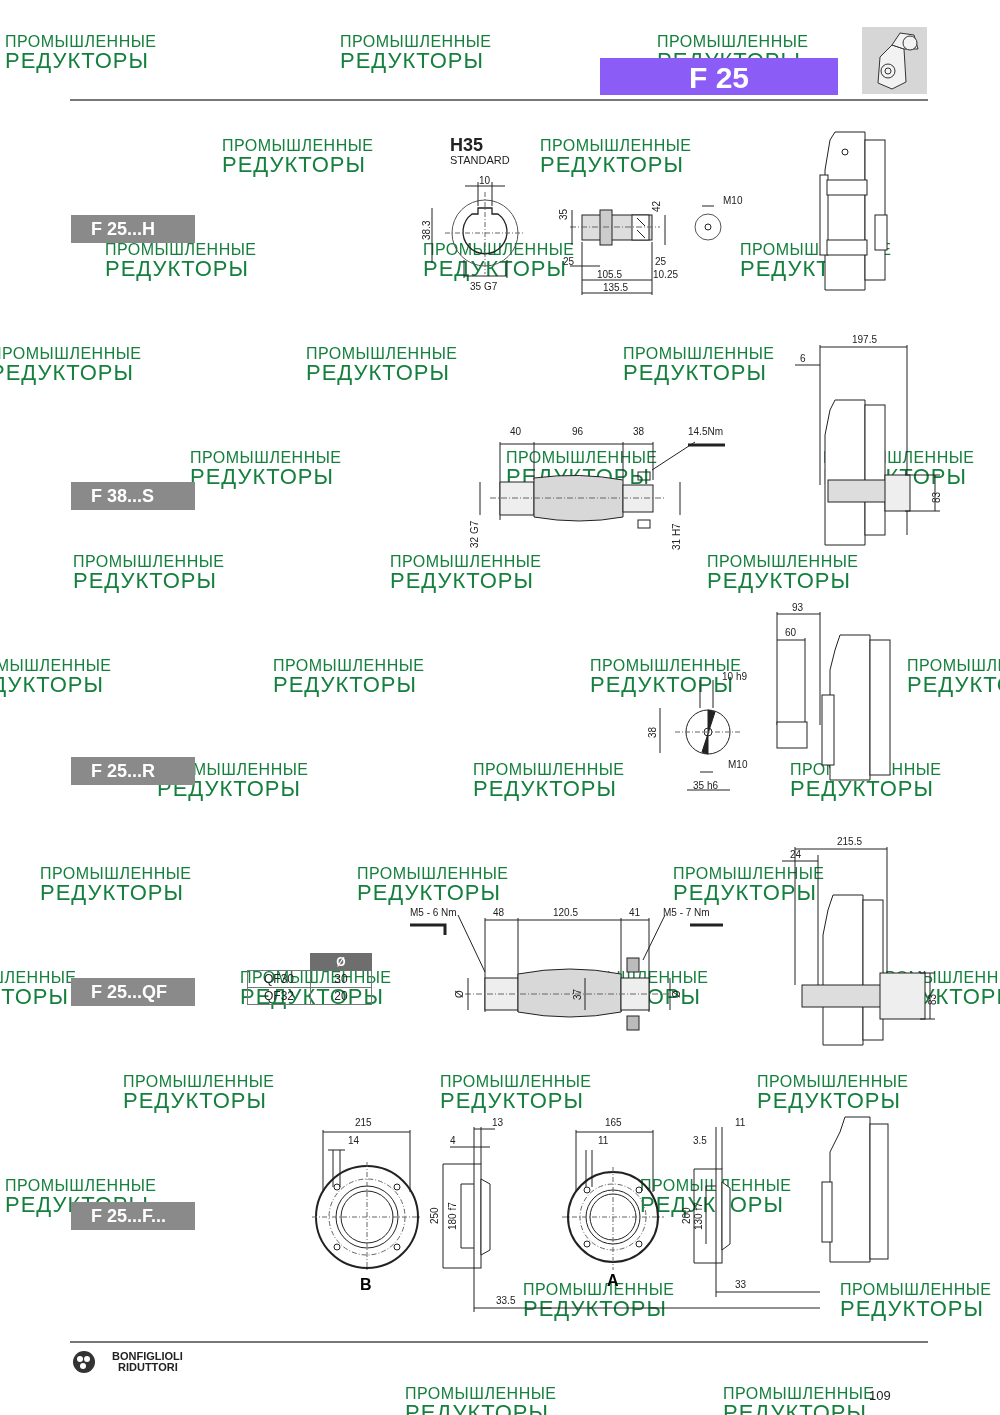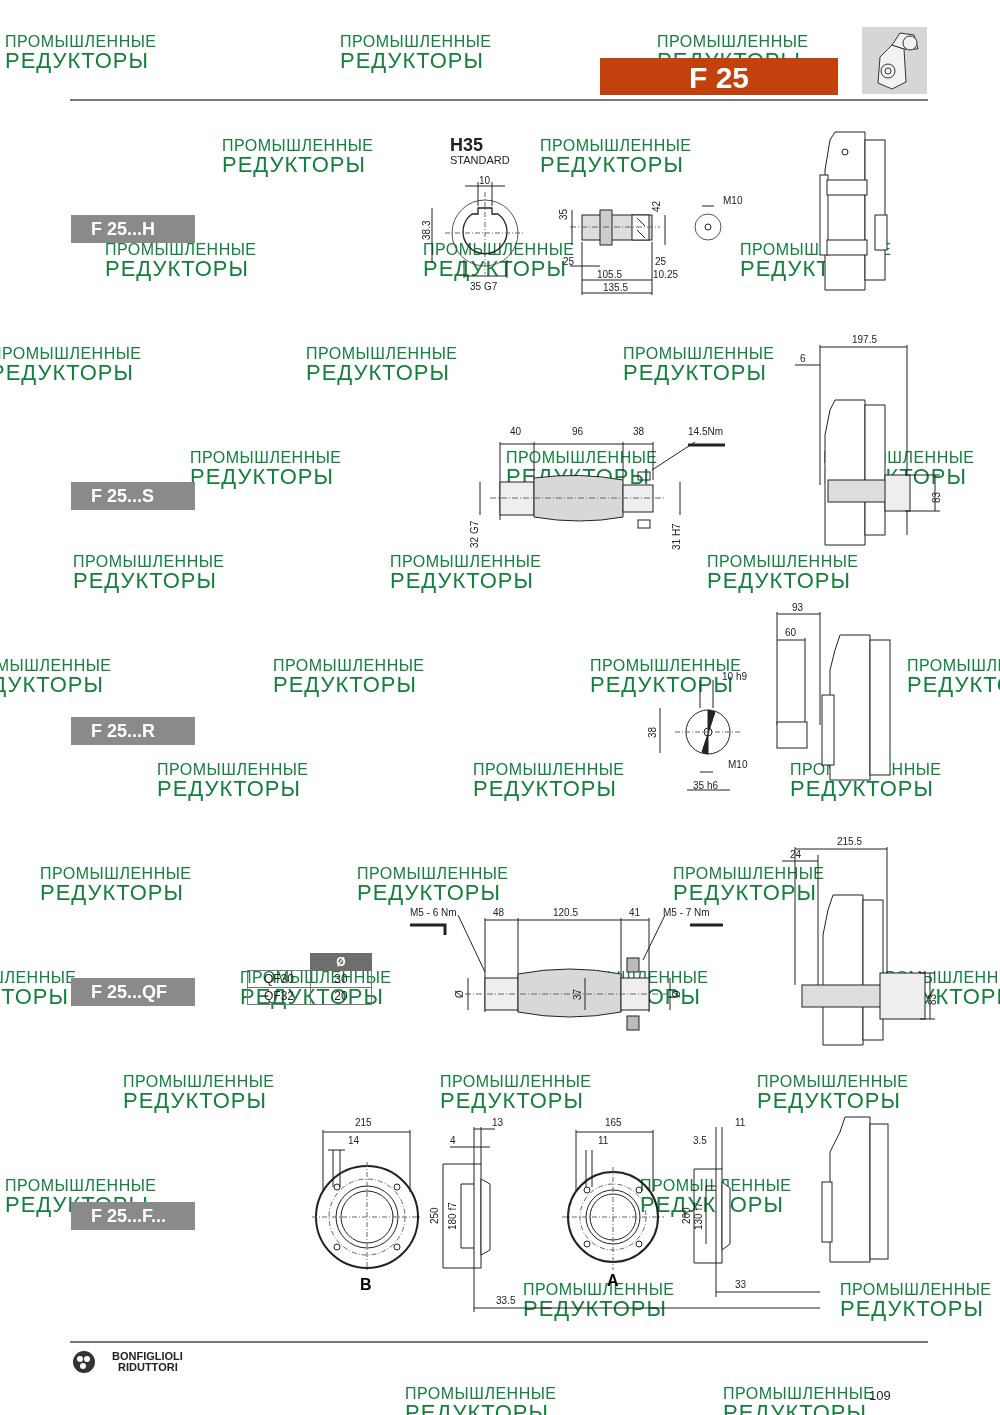--- a/index.html
+++ b/index.html
@@ -1,21 +1,21 @@
 <!DOCTYPE html>
 <html><head>
 <meta charset="utf-8">
 <style>
   html,body{margin:0;padding:0;background:#fff;}
   body{width:1000px;height:1415px;position:relative;overflow:hidden;font-family:"Liberation Sans",sans-serif;color:#222;}
   .abs{position:absolute;}
   .wm{position:absolute;color:#15803d;font-family:Liberation Sans, sans-serif;line-height:1;pointer-events:none;white-space:nowrap;}
   .wm .l1{font-size:16px;letter-spacing:0.5px;}
   .wm .l2{font-size:22px;letter-spacing:1px;}
-  .title-bar{position:absolute;left:600px;top:58px;width:238px;height:37px;background:#c2410c;color:#fff;font-weight:bold;font-size:30px;text-align:center;line-height:40px;}
+  .title-bar{position:absolute;left:600px;top:58px;width:238px;height:37px;background:#8b5cf6;color:#fff;font-weight:bold;font-size:30px;text-align:center;line-height:40px;}
   .thumb{position:absolute;left:862px;top:27px;width:65px;height:67px;background:#d6d6d6;}
   .rule{position:absolute;left:70px;width:858px;height:2px;background:#777;}
   .label{position:absolute;left:71px;width:124px;height:28px;background:#8a8a8a;color:#fff;font-weight:bold;font-size:18px;line-height:29px;padding-left:20px;box-sizing:border-box;}
   .draw{position:absolute;}
   .t{font-family:"Liberation Sans",sans-serif;font-size:10px;fill:#222;}
   table.qf{position:absolute;left:247px;top:953px;border-collapse:collapse;font-size:12px;}
   table.qf td{border:1px solid #777;height:16px;padding:0 6px;text-align:center;}
   table.qf td.h{background:#6e6e6e;color:#fff;font-weight:bold;border-color:#6e6e6e;}
   table.qf td.e{border:none;}
   table.qf td.k{font-weight:normal;width:50px;text-align:center;}
@@ -196,22 +196,22 @@
       <path d="M30 18 L38 6 L52 8 L56 22 L42 22 Z"></path>
       <circle cx="48" cy="16" r="7"></circle>
       <circle cx="26" cy="44" r="7"></circle>
       <circle cx="26" cy="44" r="3"></circle>
     </g>
   </svg>
 </div>
 <div class="rule" style="top:99px"></div>
 
 <div class="label" style="top:215px">F 25...H</div>
-<div class="label" style="top:482px">F 25...S</div>
-<div class="label" style="top:717px">F 25...R</div>
+<div class="label" style="top:482px">F 38...S</div>
+<div class="label" style="top:757px">F 25...R</div>
 <div class="label" style="top:978px">F 25...QF</div>
 <div class="label" style="top:1202px">F 25...F...</div>
 
 <div class="abs" style="left:450px;top:135px;width:70px;">
   <div style="font-weight:bold;font-size:18px;">H35</div>
   <div style="font-size:11px;margin-top:-2px;">STANDARD</div>
 </div>
 
 <svg class="draw" style="left:410px;top:170px" width="350" height="130">
   <g fill="none" stroke="#222" stroke-width="1">

